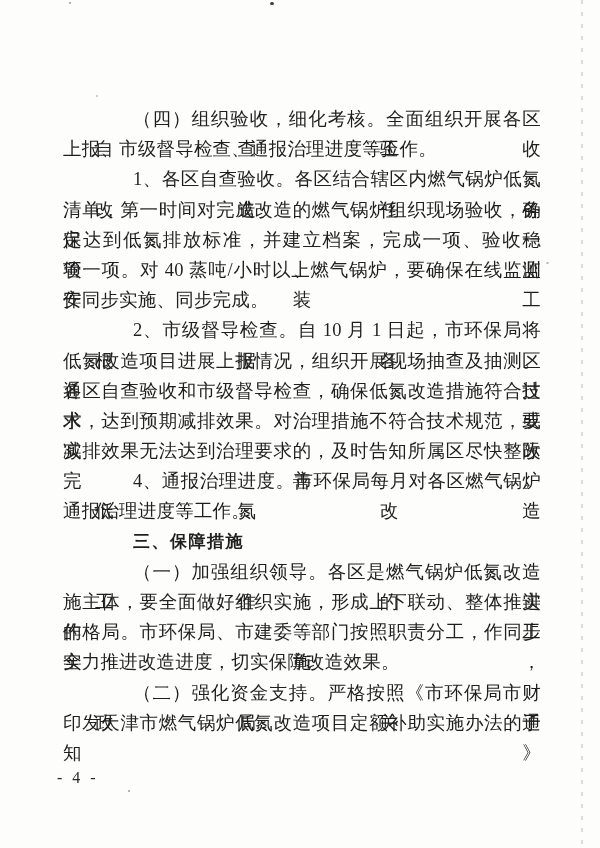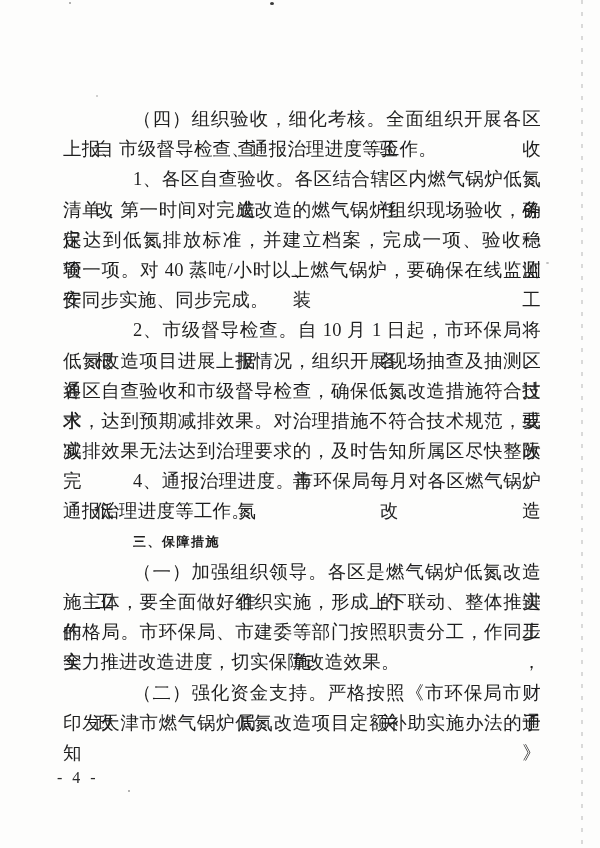--- a/index.html
+++ b/index.html
@@ -26,21 +26,21 @@
     overflow:visible;
   }
   .line.full{
     text-align:justify;
     text-align-last:justify;
   }
   .line.indent{ text-indent:38px;margin-left:32px; }
   .line.bold{
     font-weight:700;
     font-family:"Liberation Sans","DejaVu Sans",sans-serif;
-    font-size:13px;
+    font-size:17px;
     letter-spacing:1.5px;
   }
   .page-number{
     position:absolute;
     left:57px;top:769px;
     font-size:16px;
     letter-spacing:3px;
     color:#2a2a2a;
   }
   

